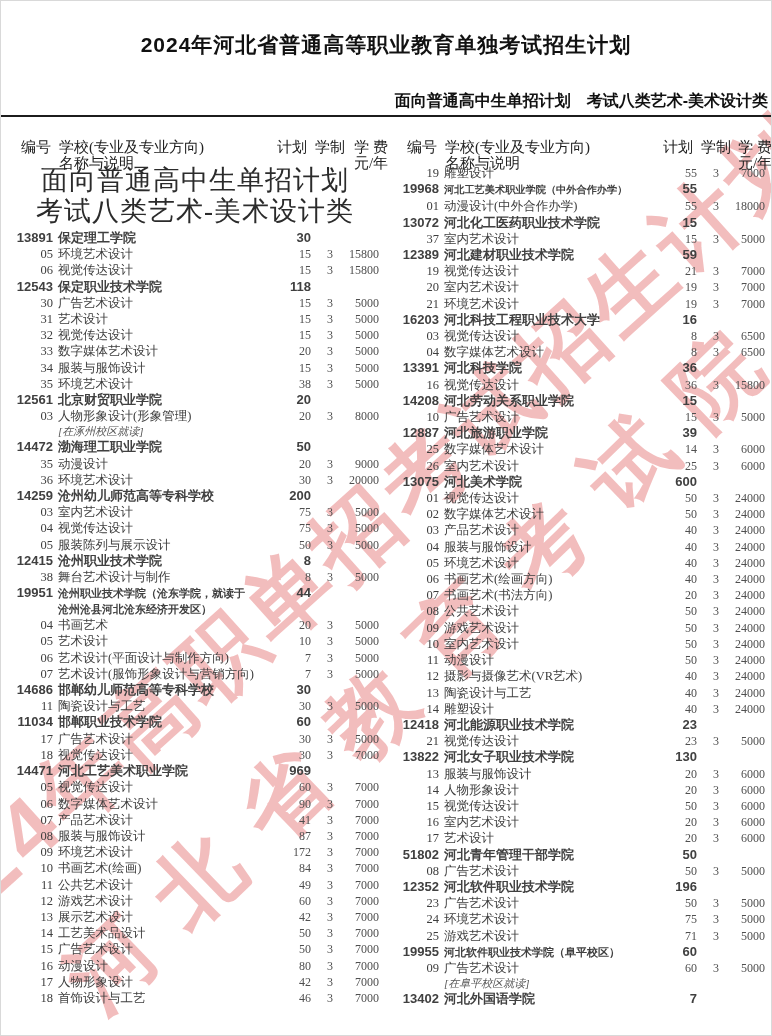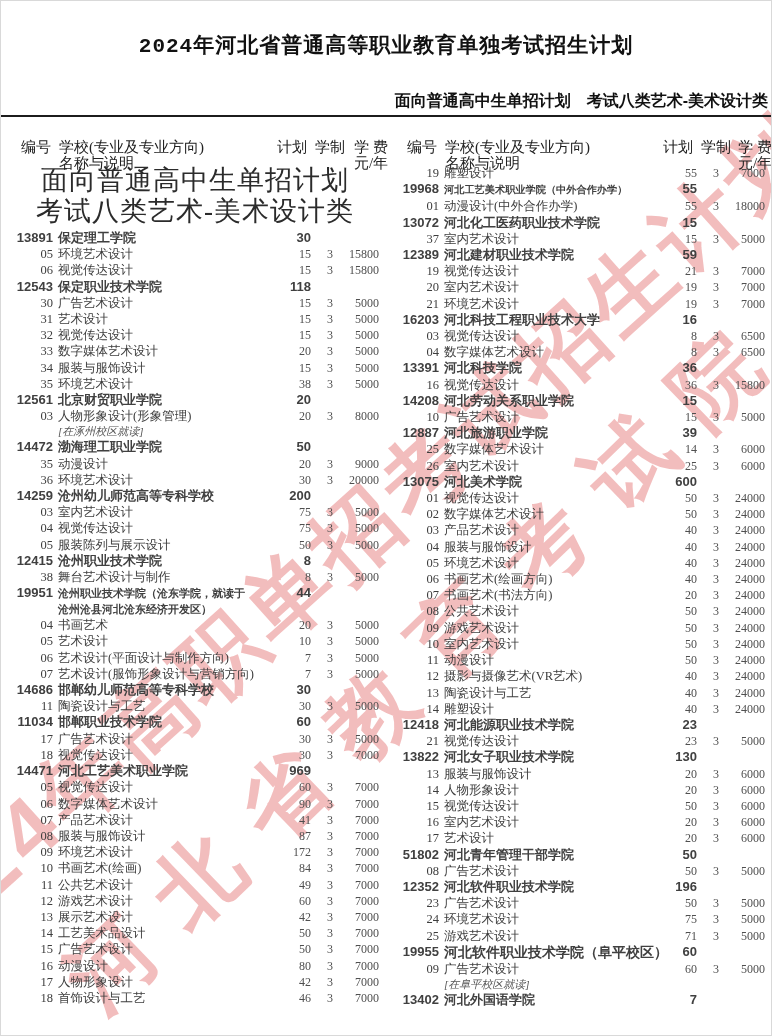--- a/index.html
+++ b/index.html
@@ -25,21 +25,21 @@
     z-index: 0;
     pointer-events: none;
   }
   #wm1 { left: -110px; top: 895px; font-size: 86px; letter-spacing: 6px;  transform: rotate(-42deg); }
   #wm2 { left: 80px;   top: 935px; font-size: 86px; letter-spacing: 34px; transform: rotate(-44deg); }
 
   
   #title {
     position: absolute; top: 30px; left: 0; right: 0;
     text-align: center; font-size: 21px; font-weight: bold; color: #111;
-    font-family: Liberation Mono, monospace;
+    font-family: Liberation Sans, sans-serif;
     letter-spacing: 1px; z-index: 2;
   }
   #subtitle {
     position: absolute; top: 90px; right: 3px;
     font-size: 16px; font-weight: bold; color: #111;
     font-family: "Liberation Sans", "DejaVu Sans", sans-serif;
     z-index: 2;
   }
   #rule {
     position: absolute; top: 114px; left: 0; width: 772px; height: 2px;
@@ -784,21 +784,21 @@
         </div>
         <div class="row row-major">
           <span class="c-code">25</span>
           <span class="c-name"><span class="nm">游戏艺术设计</span></span>
           <span class="c-plan">71</span>
           <span class="c-yrs">3</span>
           <span class="c-fee">5000</span>
         </div>
         <div class="row row-school">
           <span class="c-code">19955</span>
-          <span class="c-name"><span class="nm" style="font-size: 14px;">河北软件职业技术学院（阜平校区）</span></span>
+          <span class="c-name"><span class="nm" style="font-size: 11px;">河北软件职业技术学院（阜平校区）</span></span>
           <span class="c-plan">60</span>
           <span class="c-yrs"></span>
           <span class="c-fee"></span>
         </div>
         <div class="row row-major">
           <span class="c-code">09</span>
           <span class="c-name"><span class="nm">广告艺术设计</span><span class="note">[在阜平校区就读]</span></span>
           <span class="c-plan">60</span>
           <span class="c-yrs">3</span>
           <span class="c-fee">5000</span>

